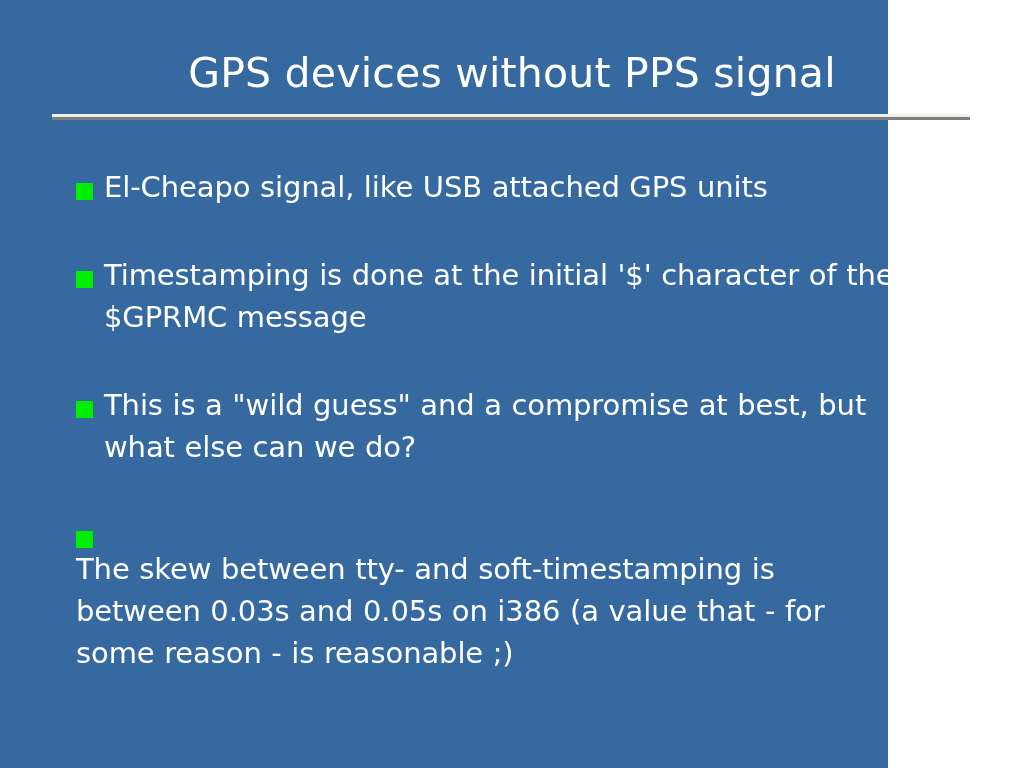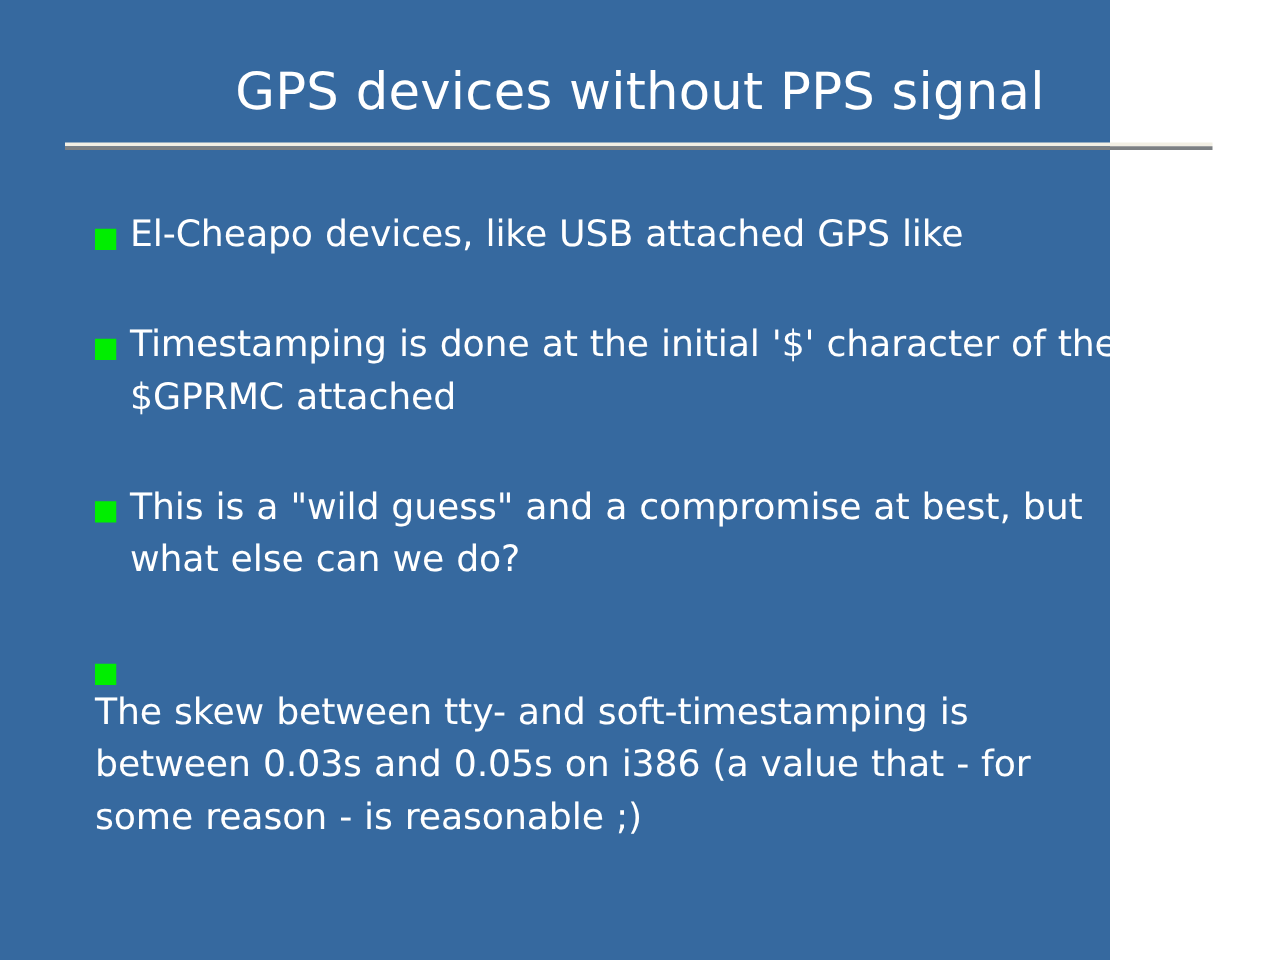--- a/index.html
+++ b/index.html
@@ -121,26 +121,26 @@
 
   <div class="title-rule">
     <div class="rule-light"></div>
     <div class="rule-dark"></div>
   </div>
 
   <div class="body-block">
 
     <div class="bullet-row" data-idx="0">
       <span class="bullet-marker"></span>
-      <span class="bullet-text">El-Cheapo devices, like USB attached GPS like</span>
+      <span class="bullet-text">El-Cheapo signal, like USB attached GPS units</span>
     </div>
 
     <div class="bullet-row" data-idx="1">
       <span class="bullet-marker"></span>
-      <span class="bullet-text">Timestamping is done at the initial '$' character of the $GPRMC attached</span>
+      <span class="bullet-text">Timestamping is done at the initial '$' character of the $GPRMC message</span>
     </div>
 
     <div class="bullet-row" data-idx="2">
       <span class="bullet-marker"></span>
       <span class="bullet-text">This is a "wild guess" and a compromise at best, but what else can we do?</span>
     </div>
 
     <div class="bullet-row" data-idx="3">
       <span class="bullet-marker"></span>
       <span class="bullet-text">The skew between tty- and soft-timestamping is between 0.03s and 0.05s on i386 (a value that - for some reason - is reasonable ;)</span>

